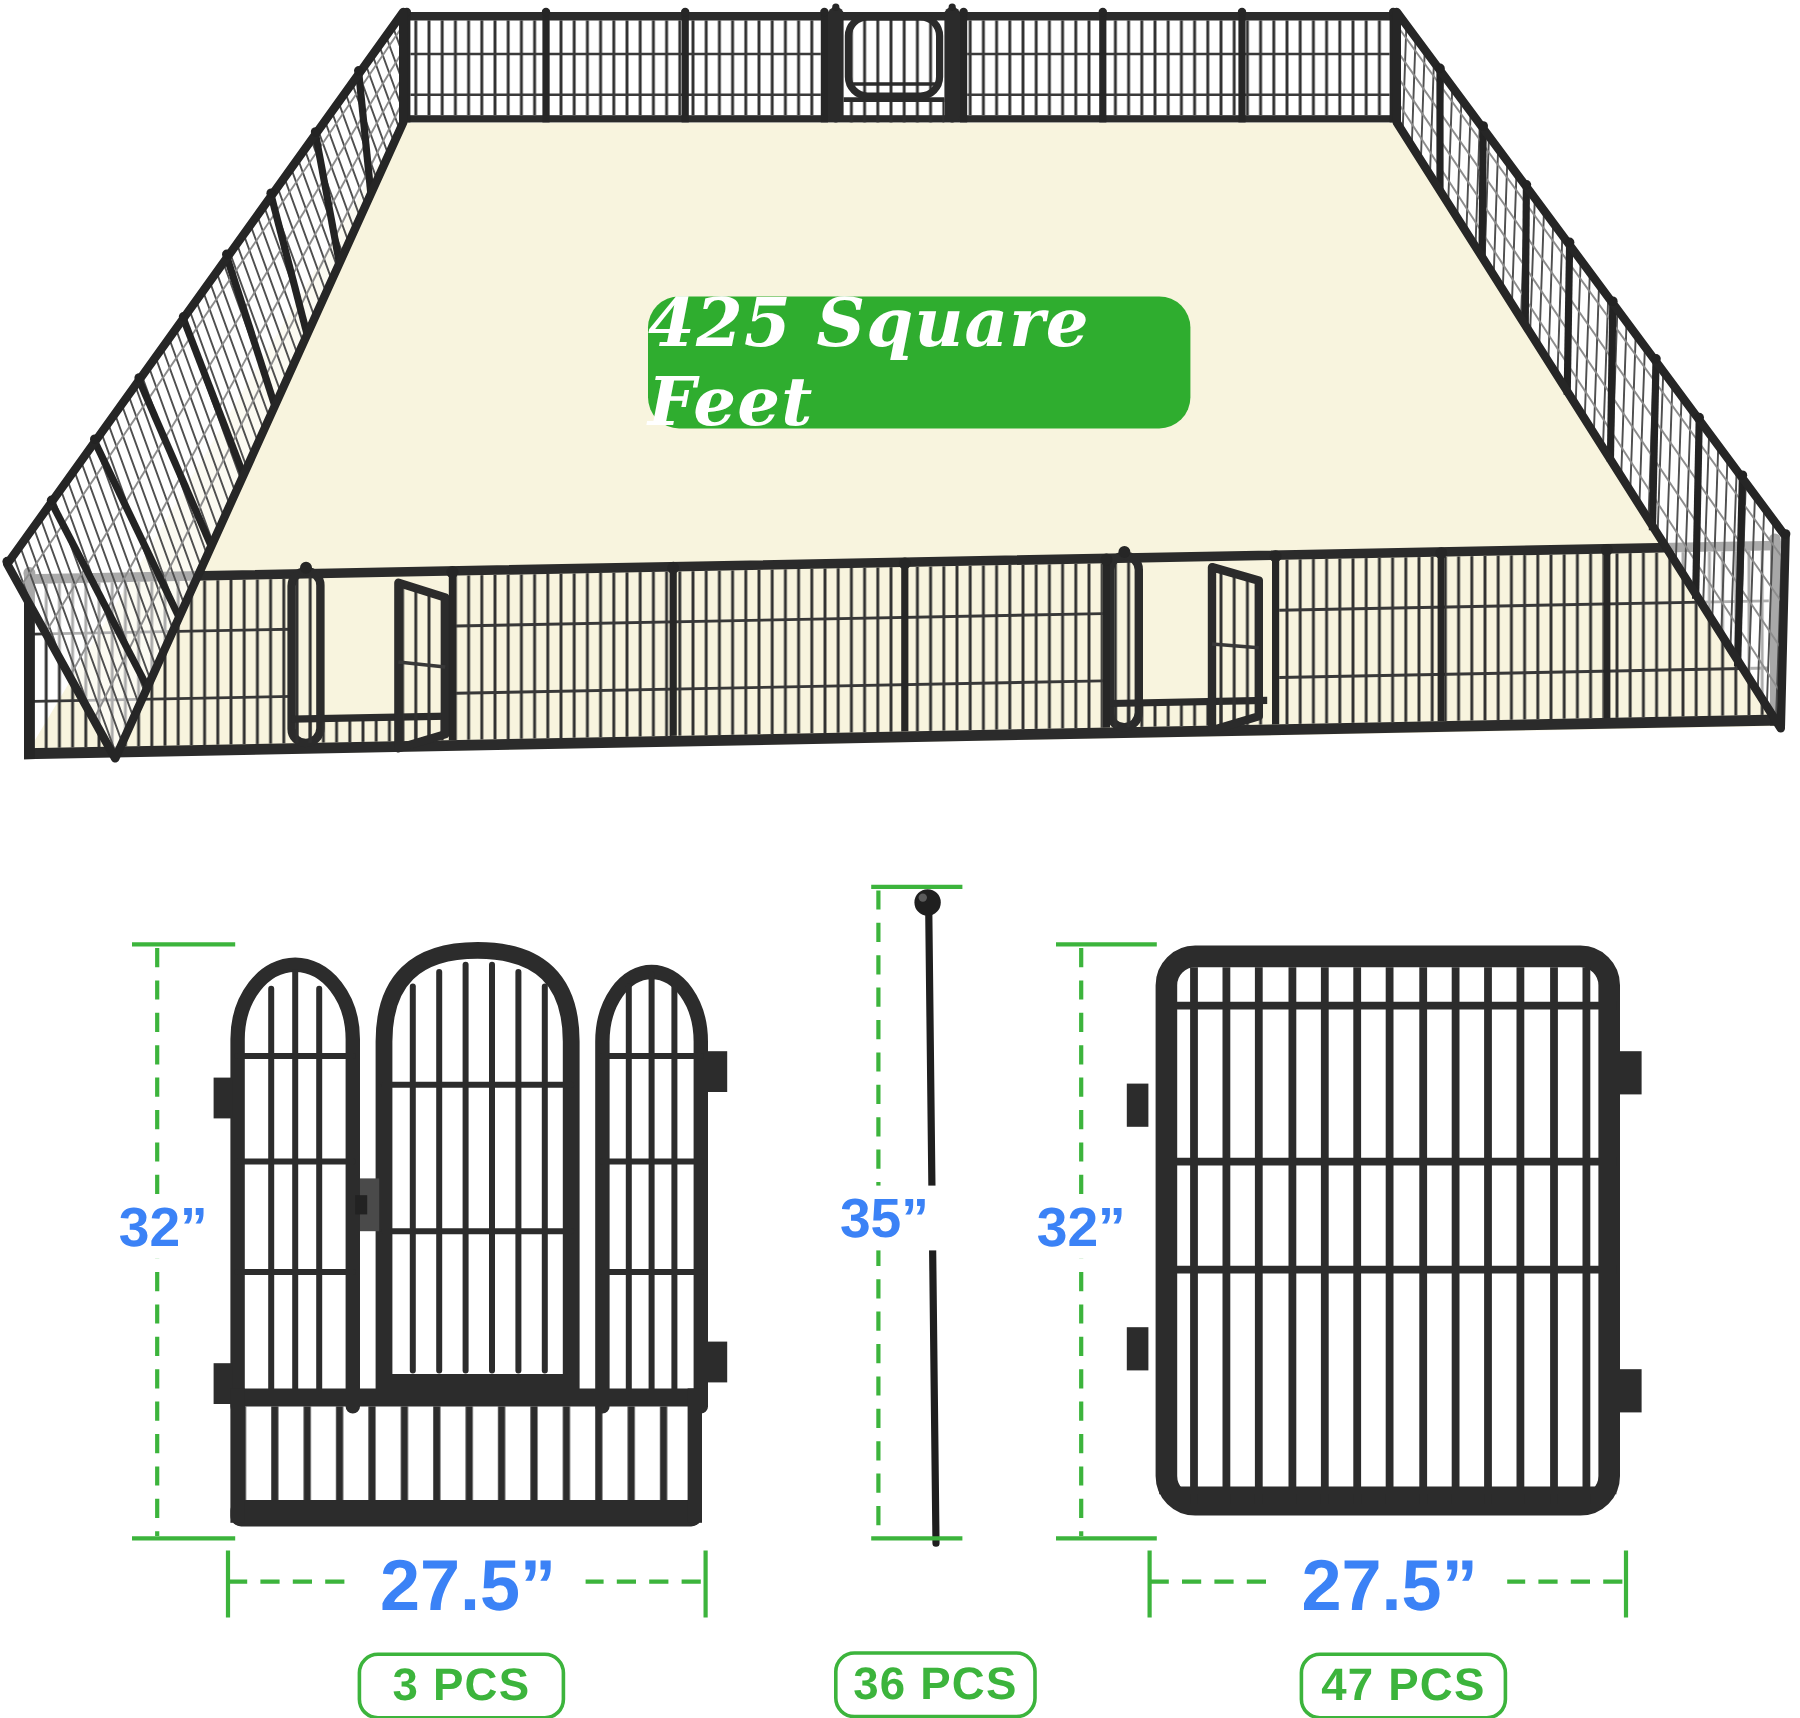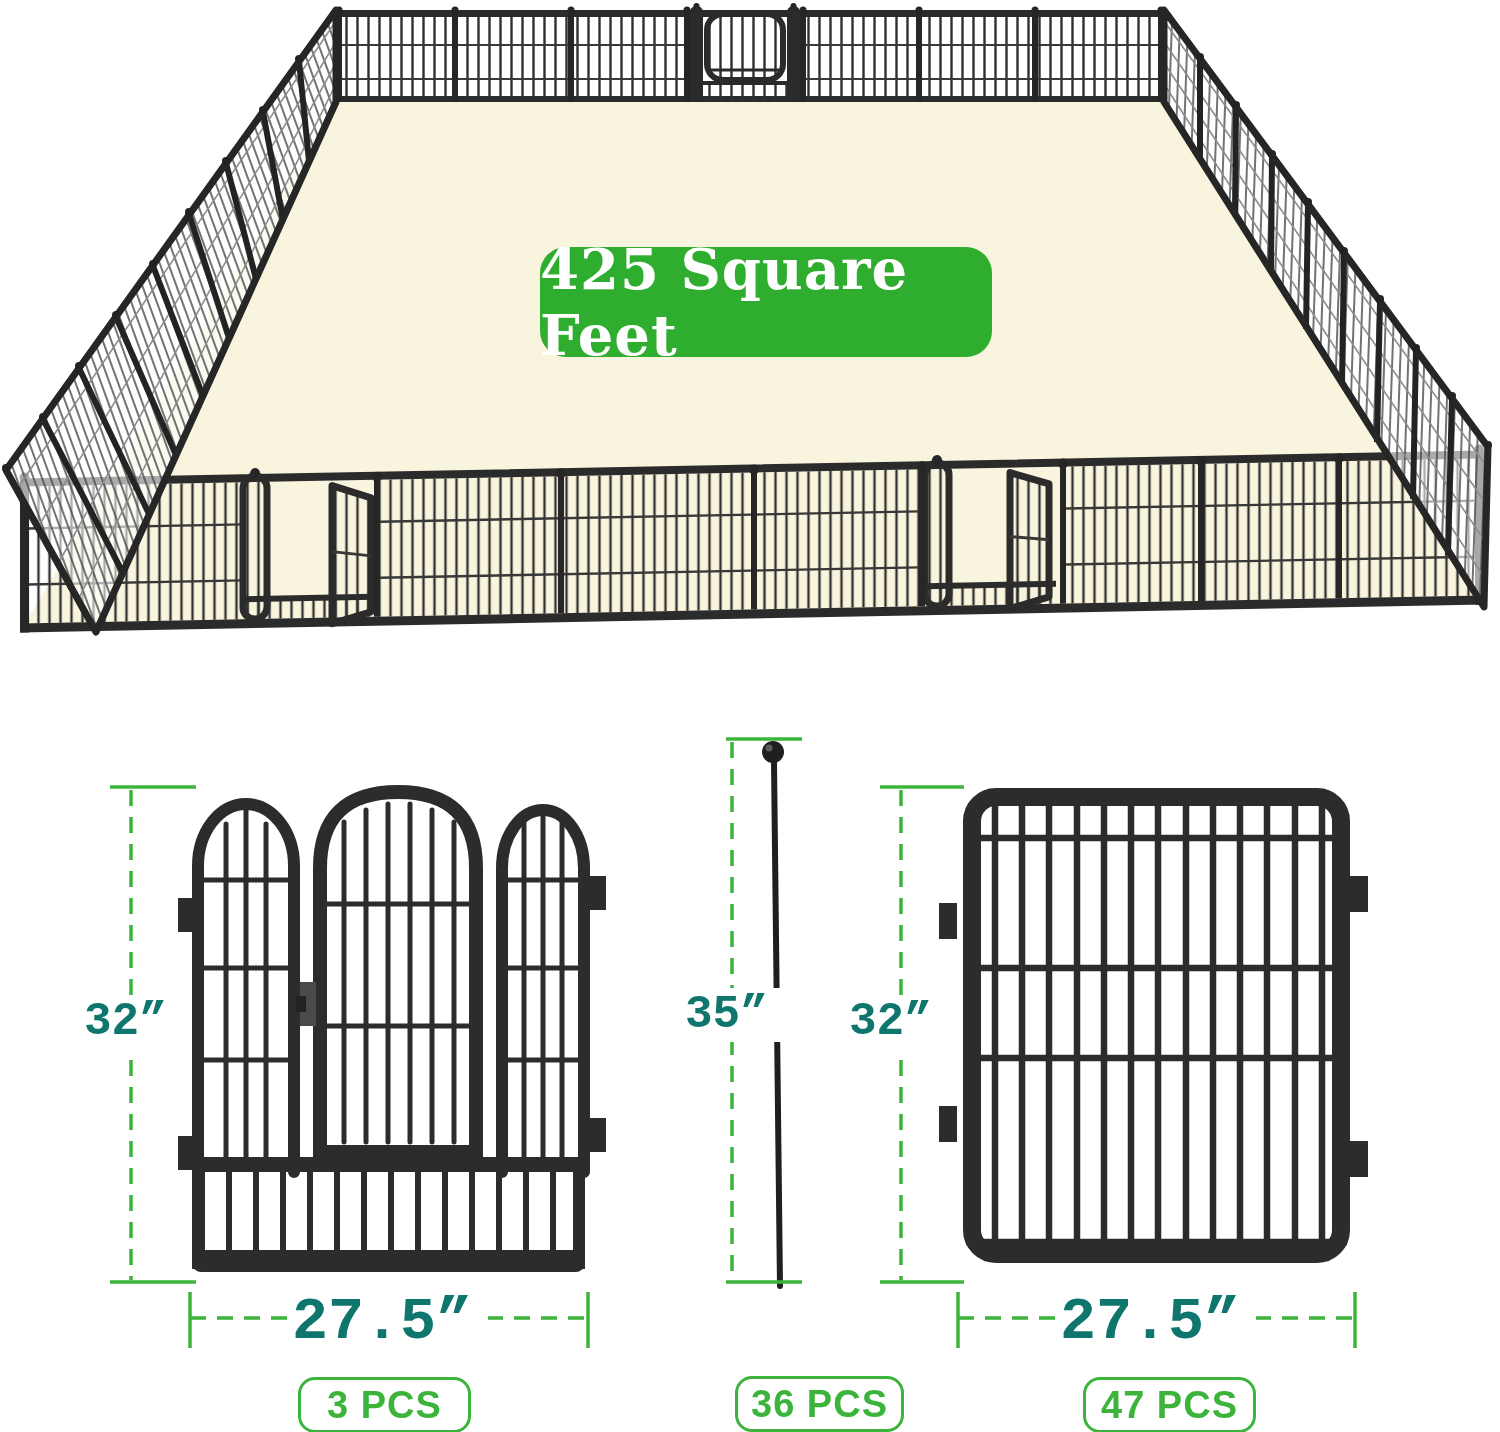--- a/index.html
+++ b/index.html
@@ -1,24 +1,24 @@
 <!DOCTYPE html>
 <html><head>
 <meta charset="utf-8">
 <style>
   html,body{margin:0;padding:0;background:#fff;}
   .canvas{position:relative;width:1500px;height:1432px;background:#ffffff;overflow:hidden;
           font-family:"Liberation Sans",sans-serif;}
   .scene-svg{position:absolute;left:0;top:0;}
   .banner{position:absolute;left:540px;top:247px;width:452px;height:110px;background:#2fad2f;
           border-radius:26px;color:#ffffff;display:flex;align-items:center;justify-content:center;
-          font-family:"DejaVu Serif",serif;font-weight:bold;font-size:56px;
+          font-family:"DejaVu Serif",serif;font-style:italic;font-weight:bold;font-size:56px;
           letter-spacing:1px;}
-  .dim-label{position:absolute;color:#0f766e;font-weight:bold;background:#ffffff;text-align:left;
-          line-height:1;padding:4px 0;font-size:46px;font-family:Liberation Mono, monospace;}
+  .dim-label{position:absolute;color:#3b82f6;font-weight:bold;background:#ffffff;text-align:center;
+          line-height:1;padding:4px 0;font-size:46px;}
   .dim-label.big{font-size:60px;}
   .pcs{position:absolute;width:167px;height:50px;border:3.5px solid #3cb43c;border-radius:17px;
           background:#ffffff;color:#3cb43c;font-weight:bold;font-size:38px;display:flex;
           align-items:center;justify-content:center;letter-spacing:1px;}
 </style>
 </head>
 <body>
 
 <div class="canvas">
 
@@ -312,16 +312,16 @@
   <div class="dim-label" style="left:685px;top:988px;width:104px;">35”</div>
 
   <div class="dim-label" style="left:849px;top:995px;width:104px;">32”</div>
 
   <div class="dim-label big" style="left:292px;top:1288px;width:196px;">27.5”</div>
 
   <div class="dim-label big" style="left:1060px;top:1288px;width:196px;">27.5”</div>
 
   <div class="pcs" style="left:298px;top:1377px;text-align:right;">3 PCS</div>
 
-  <div class="pcs" style="left:695px;top:1376px;width:163px;margin-left:40px;">36 PCS</div>
+  <div class="pcs" style="left:695px;top:1376px;width:163px;">36 PCS</div>
 
   <div class="pcs" style="left:1083px;top:1377px;">47 PCS</div>
 </div>
 
 </body></html>

